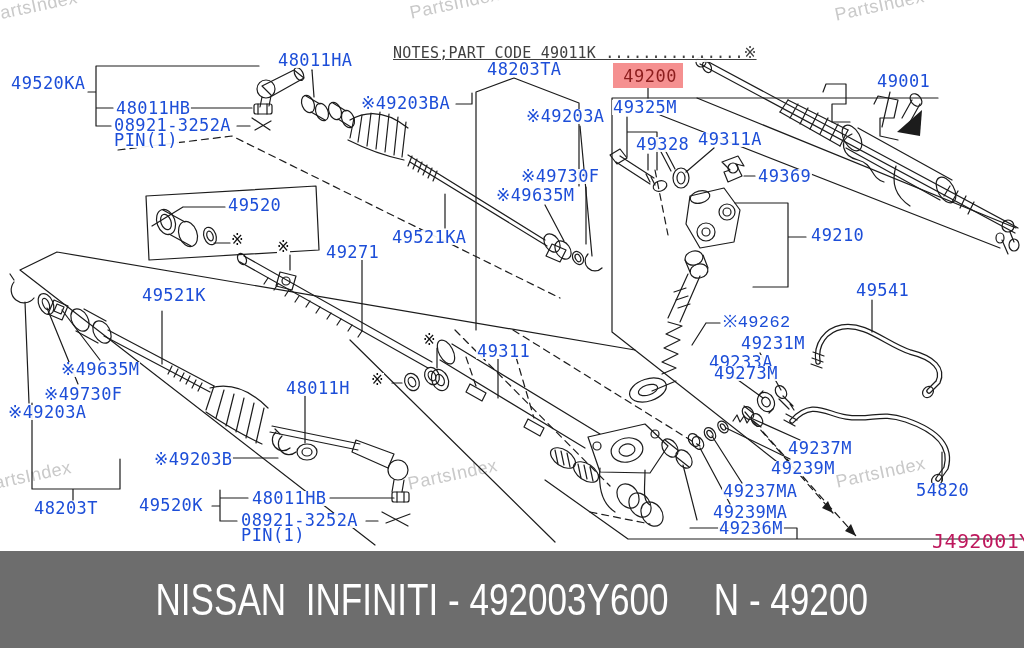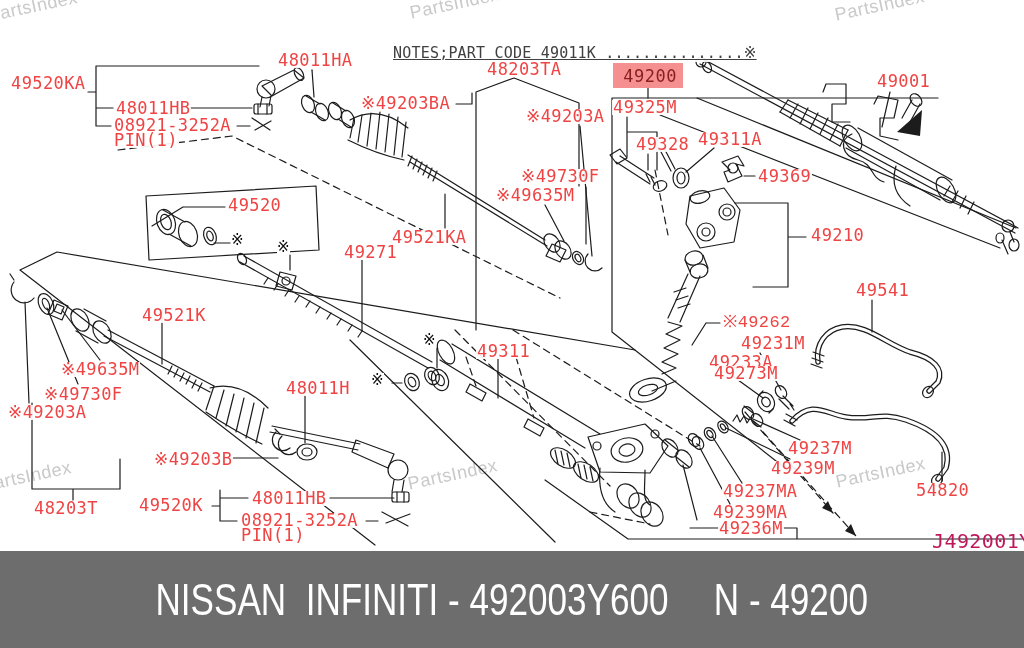--- a/index.html
+++ b/index.html
@@ -3,21 +3,21 @@
 <meta charset="utf-8">
 <style>
   html,body{margin:0;padding:0;background:#fff;}
   #stage{position:relative;width:1024px;height:648px;overflow:hidden;background:var(--bg,#fff);
          font-family:"DejaVu Sans Mono","DejaVu Sans",monospace;}
   #art{position:absolute;left:0;top:0;z-index:2;color:var(--line,#1c1c1c);}
   .wm{position:absolute;z-index:1;color:var(--wm,#c9c9c9);font-family:"Liberation Sans",sans-serif;
       font-size:18px;letter-spacing:.5px;transform:rotate(-12deg);transform-origin:left top;
       white-space:nowrap;user-select:none;}
   .plabel{position:absolute;z-index:3;font-size:17px;line-height:15px;letter-spacing:.4px;
-      color:#ef4444;white-space:pre;background:rgba(255,255,255,.92);padding:0 1px;}
+      color:#1d4ed8;white-space:pre;background:rgba(255,255,255,.92);padding:0 1px;}
   .pstar{position:absolute;z-index:3;font-size:15px;line-height:14px;color:#111;
       font-family:"DejaVu Sans",sans-serif;background:#fff;}
   #note-line{position:absolute;left:393px;top:44px;z-index:3;font-size:15px;letter-spacing:.2px;
       color:#404040;white-space:pre;background:rgba(255,255,255,.92);text-decoration:underline;}
   #j-code{position:absolute;left:932px;top:529px;z-index:3;font-size:20px;letter-spacing:.4px;color:#be185d;}
   #hl-box{position:absolute;left:613px;top:63px;width:70px;height:25px;z-index:4;
       background:var(--hlbg,#f59090);color:var(--hlfg,#8c1d1d);font-size:17px;letter-spacing:.5px;
       display:flex;align-items:center;justify-content:flex-end;padding-right:6px;box-sizing:border-box;cursor:pointer;}
   #footer{position:absolute;left:0;top:551px;width:1024px;height:97px;z-index:5;
       background:var(--fbg,#6d6d6d);color:var(--ffg,#fff);display:flex;align-items:center;justify-content:center;}
@@ -293,23 +293,23 @@
       <div class="plabel" style="left: 525px; top: 109px;">※49203A</div>
       <div class="plabel" style="left: 612px; top: 100px;">49325M</div>
       <div class="plabel" style="left: 635px; top: 137px; text-align: right;">49328</div>
       <div class="plabel" style="left: 697px; top: 132px;">49311A</div>
       <div class="plabel" style="left: 757px; top: 169px;">49369</div>
       <div class="plabel" style="left: 876px; top: 74px;">49001</div>
       <div class="plabel" style="left: 520px; top: 169px;">※49730F</div>
       <div class="plabel" style="left: 495px; top: 188px;">※49635M</div>
       <div class="plabel" style="left: 227px; top: 198px;">49520</div>
       <div class="plabel" style="left: 391px; top: 230px;">49521KA</div>
-      <div class="plabel" style="left: 343px; top: 245px;">49271</div>
+      <div class="plabel" style="left: 325px; top: 245px;">49271</div>
       <div class="plabel" style="left: 810px; top: 228px;">49210</div>
-      <div class="plabel" style="left: 141px; top: 308px;">49521K</div>
+      <div class="plabel" style="left: 141px; top: 288px;">49521K</div>
       <div class="plabel" style="left: 60px; top: 362px;">※49635M</div>
       <div class="plabel" style="left: 43px; top: 387px;">※49730F</div>
       <div class="plabel" style="left: 7px; top: 405px;">※49203A</div>
       <div class="plabel" style="left: 285px; top: 381px;">48011H</div>
       <div class="plabel" style="left: 153px; top: 452px;">※49203B</div>
       <div class="plabel" style="left: 33px; top: 501px;">48203T</div>
       <div class="plabel" style="left: 138px; top: 498px;">49520K</div>
       <div class="plabel" style="left: 251px; top: 491px;">48011HB</div>
       <div class="plabel" style="left: 240px; top: 513px;">08921-3252A</div>
       <div class="plabel" style="left: 240px; top: 528px;">PIN(1)</div>

